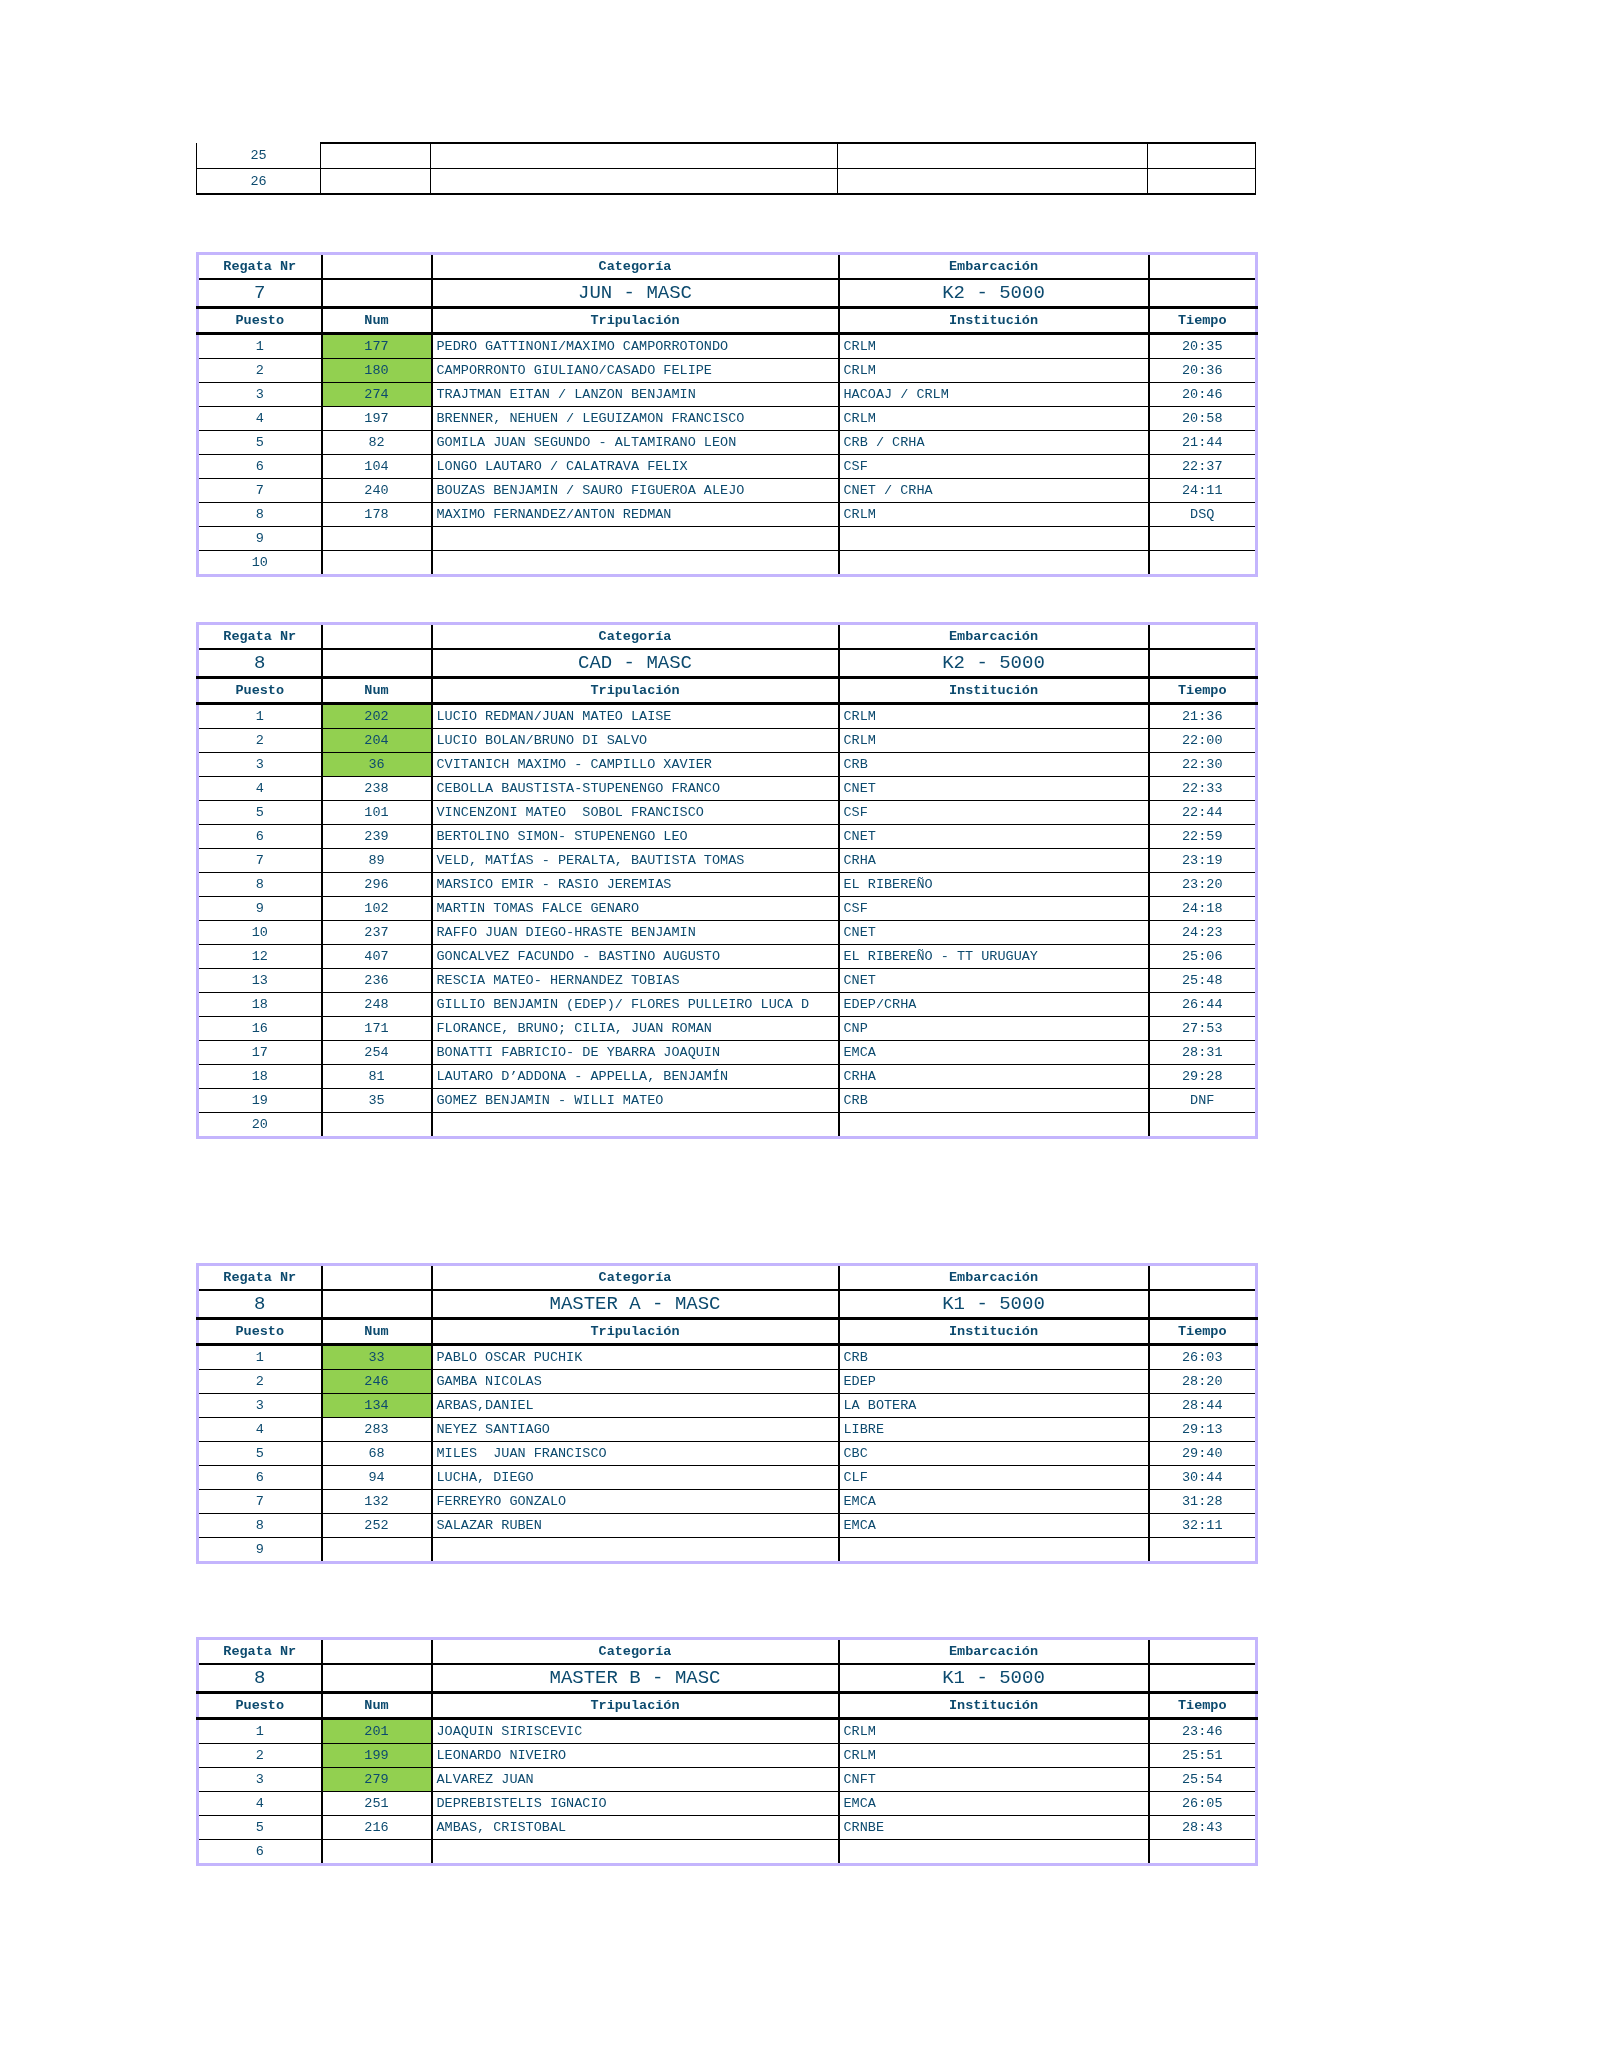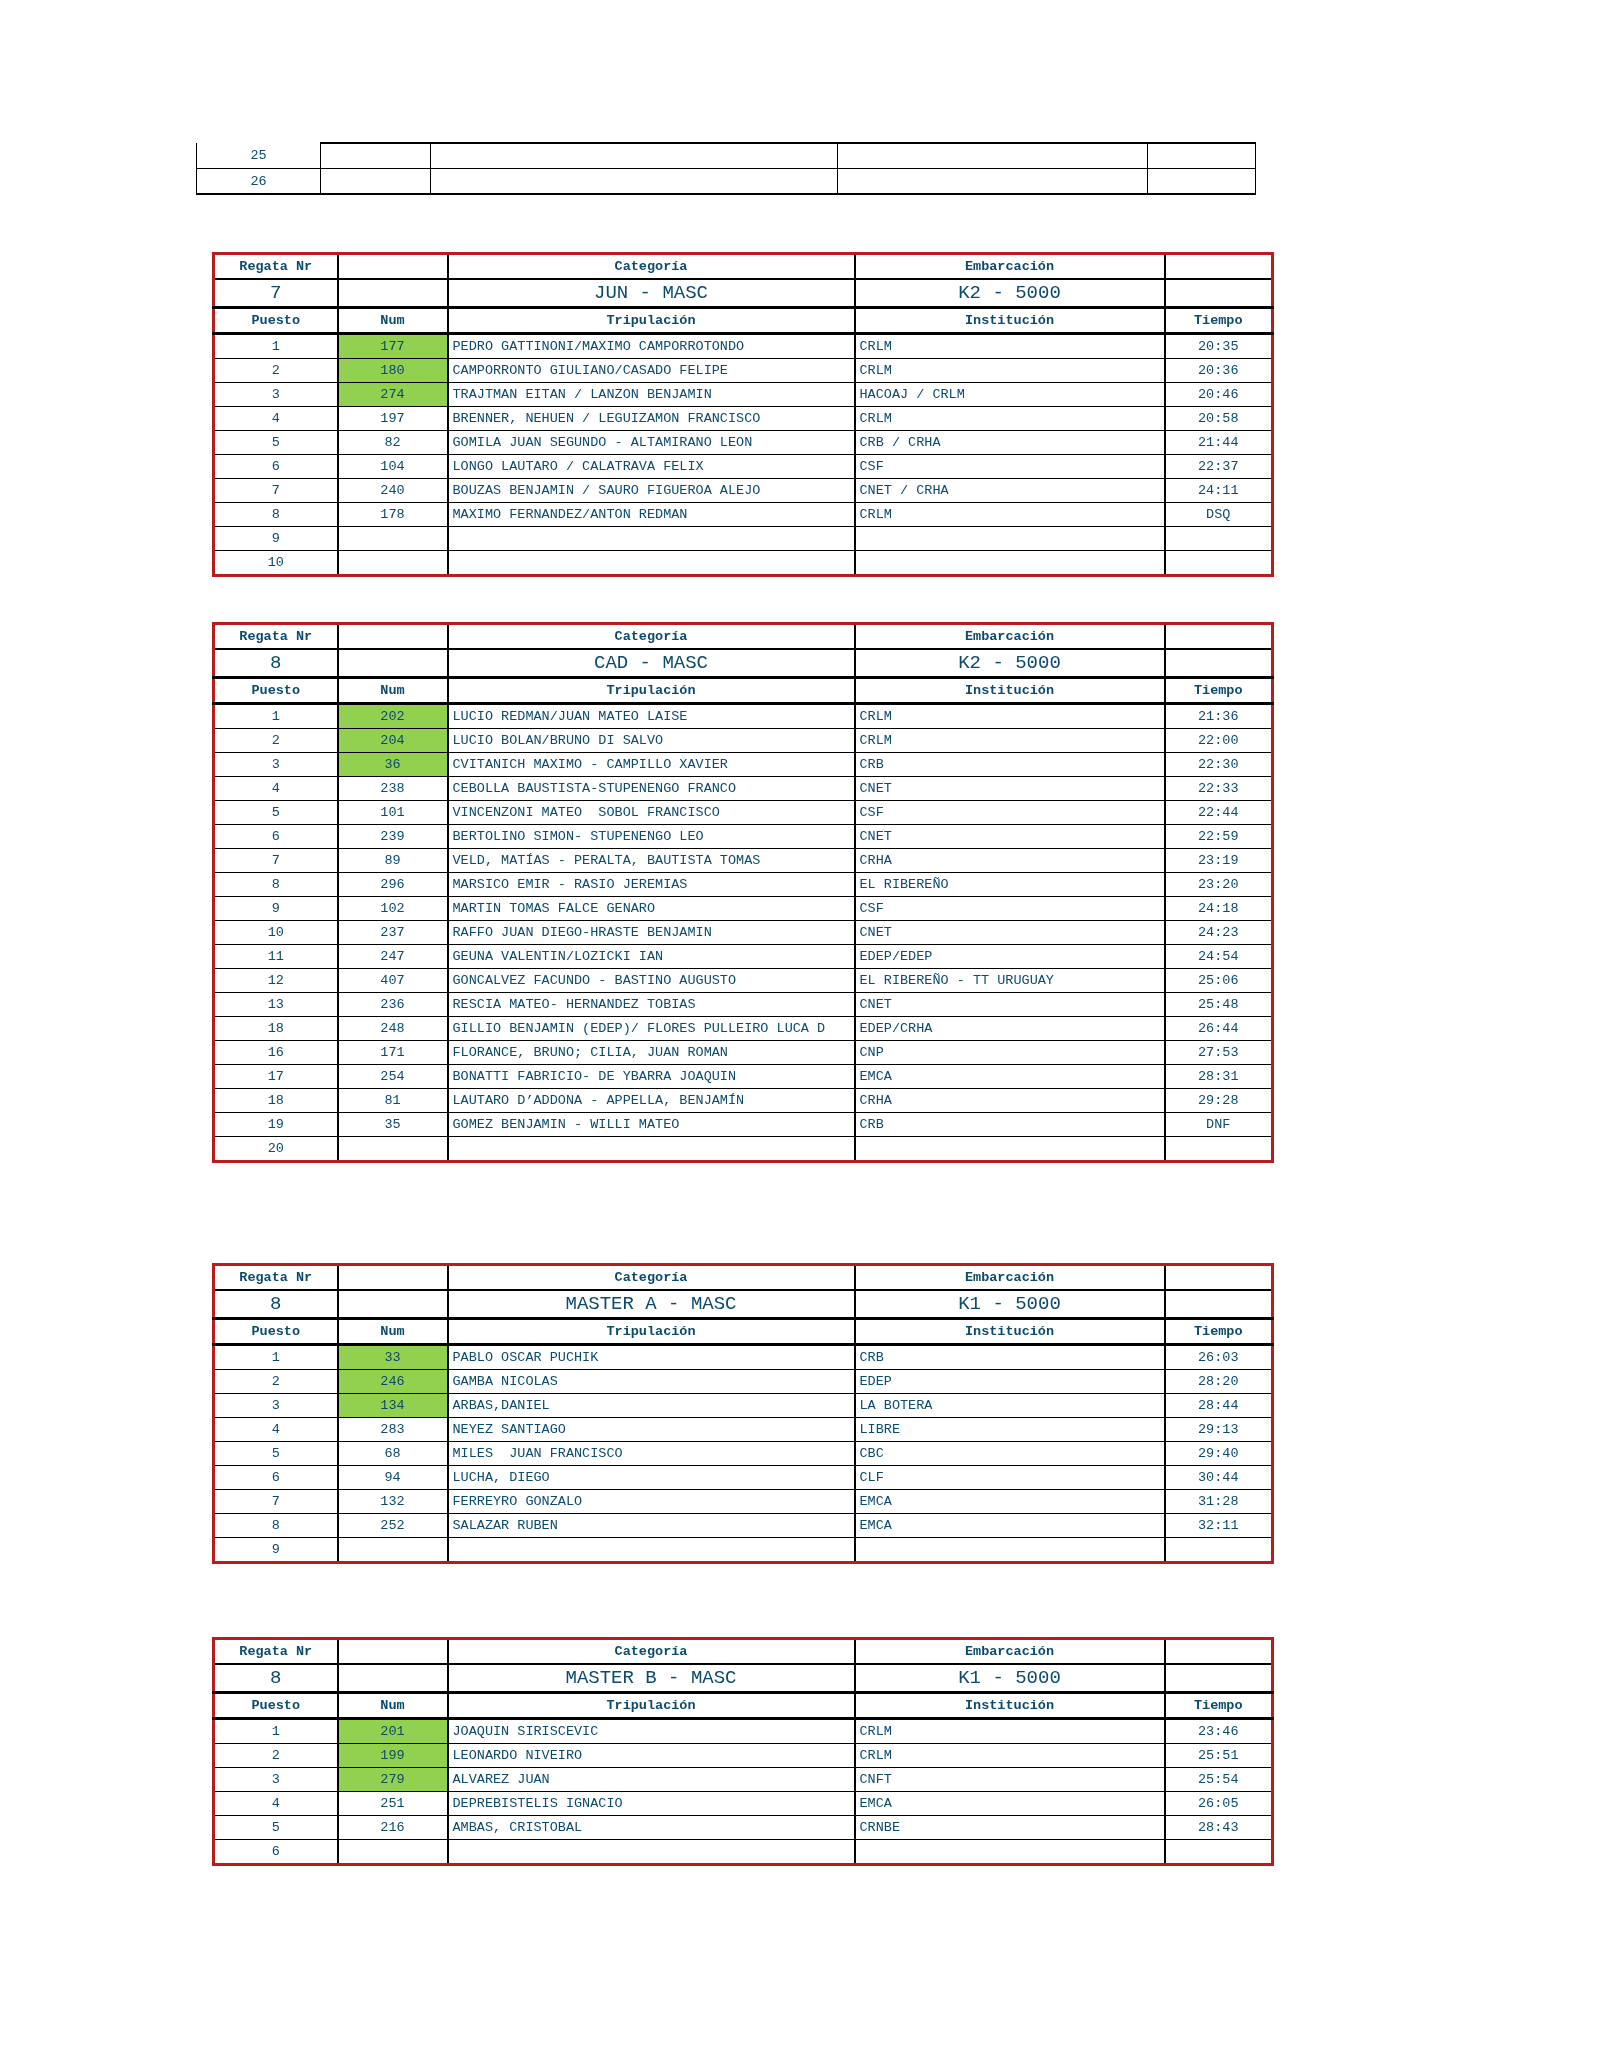--- a/index.html
+++ b/index.html
@@ -20,21 +20,21 @@
     padding:0;
     vertical-align:middle;
   }
   
   .mini{position:absolute;left:196px;top:142px;}
   .mini td{border:1.5px solid #000;height:24px;text-align:center;}
   .mini tr:first-child td{border-top:2px solid #000;}
   .mini tr:first-child td:first-child{border-top:none;}
   .mini tr:last-child td{border-bottom:2px solid #000;}
   
-  .results{position:absolute;left:212px;border:3px solid #b91c1c;}
+  .results{position:absolute;left:196px;border:3px solid #c4b5fd;}
   .results td{border:1.5px solid #000;border-left-width:2px;border-right-width:2px;}
   .results tr.hdr td{border-bottom-width:2px;font-weight:bold;text-align:center;}
   .results tr.cat td{border-bottom-width:3px;font-size:19px;text-align:center;height:26px;}
   .results tr.colhdr td{border-bottom-width:3px;font-weight:bold;text-align:center;}
   .results td.c{text-align:center;}
   .results td.l{text-align:left;padding-left:4px;padding-right:2px;}
   .results td.green{background:var(--green,#92D050);}
 </style>
 </head>
 <body>
@@ -262,27 +262,20 @@
             <td class="c">24:18</td>
           </tr>
           <tr>
             <td class="c">10</td>
             <td class="c">237</td>
             <td class="l">RAFFO JUAN DIEGO-HRASTE BENJAMIN</td>
             <td class="l">CNET</td>
             <td class="c">24:23</td>
           </tr>
           <tr>
-            <td class="c">11</td>
-            <td class="c">247</td>
-            <td class="l">GEUNA VALENTIN/LOZICKI IAN</td>
-            <td class="l">EDEP/EDEP</td>
-            <td class="c">24:54</td>
-          </tr>
-          <tr>
             <td class="c">12</td>
             <td class="c">407</td>
             <td class="l">GONCALVEZ FACUNDO - BASTINO AUGUSTO</td>
             <td class="l">EL RIBEREÑO - TT URUGUAY</td>
             <td class="c">25:06</td>
           </tr>
           <tr>
             <td class="c">13</td>
             <td class="c">236</td>
             <td class="l">RESCIA MATEO- HERNANDEZ TOBIAS</td>

